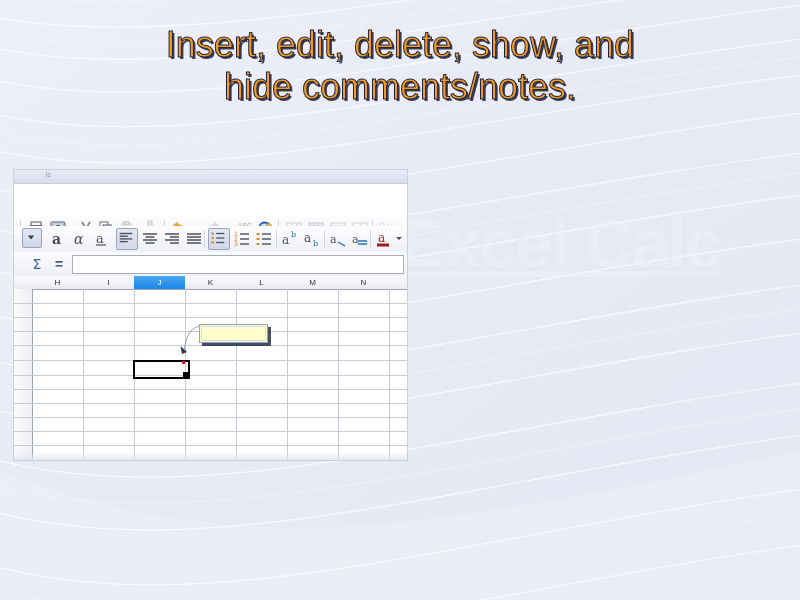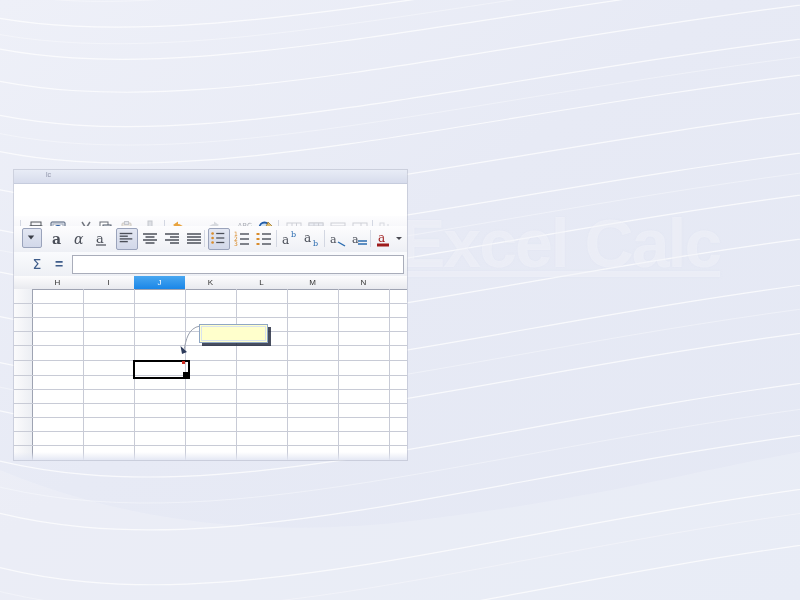--- a/index.html
+++ b/index.html
@@ -166,20 +166,22 @@
       <path d="M-40,580 C195,658 455,558 840,508"></path>
     </g>
     <g opacity="0.35">
       <path d="M0,470 C120,520 260,540 420,520 C600,498 700,470 800,452 L800,600 L0,600 Z" fill="#ffffff" opacity="0.5"></path>
     </g>
   </svg>
 
   <div id="ghost">Excel
 Calc</div>
 
+  <div id="title">Insert, edit, delete, show, and
+hide comments/notes.</div>
 
   <div id="shot">
 
     <div id="titlebar">
       <span class="tt">lc</span>
     </div>
 
 
     <div id="toolbar1">
       <div class="tb-sep" style="left:6px"></div>

